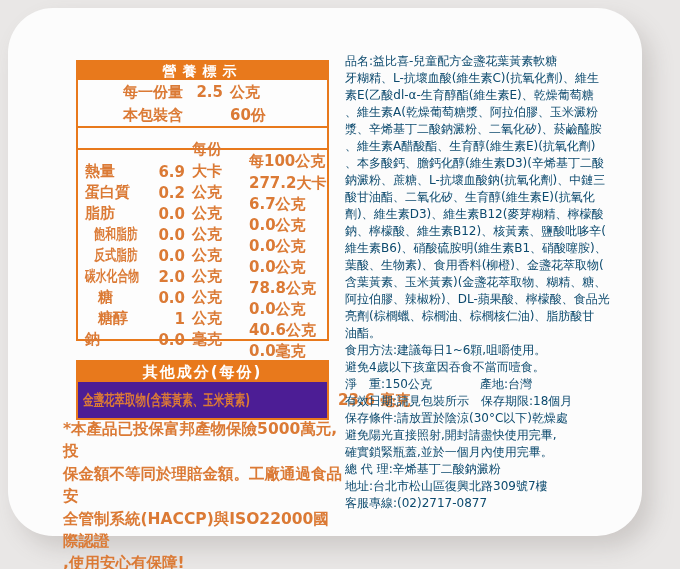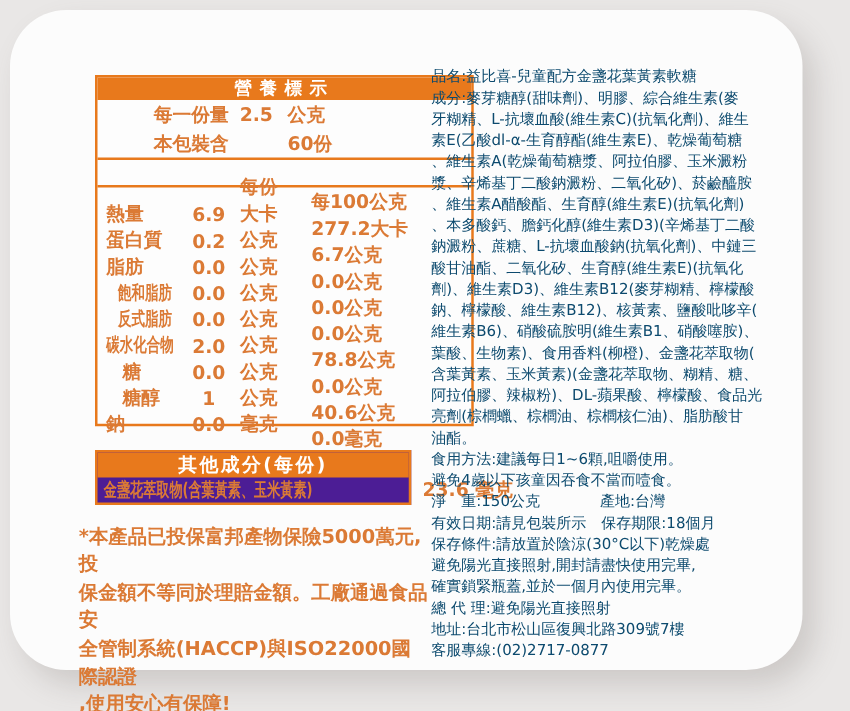--- a/index.html
+++ b/index.html
@@ -8,51 +8,51 @@
     background:#e9e7e6;
     font-family:"DejaVu Sans","Liberation Sans",sans-serif;
   }
   .card{
     position:absolute;left:8px;top:8px;width:634px;height:528px;
     background:#fcfcfc;border-radius:45px;
     box-shadow:10px 12px 22px rgba(110,100,95,.22);
   }
   
   .ntable{
-    position:absolute;left:68px;top:52px;width:303px;
+    position:absolute;left:68px;top:52px;width:253px;
     border:2px solid #e8791c;background:#fdfdfd;box-sizing:border-box;
     color:#db7a35;font-weight:bold;font-size:15px;
   }
   .bar{
     background:#e8791c;color:#ffffff;text-align:center;
     font-size:14px;font-weight:bold;
   }
   .ntable .bar{height:18px;line-height:18px;letter-spacing:6px;}
   .nrow{
     display:grid;grid-template-columns:64px 36px 64px auto;
     align-items:center;height:21px;padding:0 6px 0 7px;
   }
   .srow{height:23px;padding-left:45px;}
   .chead{height:20px;}
-  .c-num{text-align:center;white-space:nowrap;}
+  .c-num{text-align:right;white-space:nowrap;}
   .c-unit{padding-left:7px;white-space:nowrap;}
   .c-100{text-align:left;white-space:nowrap;margin-top:24px;}
   .c-label{white-space:nowrap;}
   .indent{padding-left:13px;}
   .cond{transform:scaleX(.72);transform-origin:left center;}
   .hline{height:2px;background:#e8791c;}
   
   .otable{
     position:absolute;left:68px;top:352px;width:253px;
     border:2px solid #e8791c;background:#4c1d95;box-sizing:border-box;
     color:#db7a35;font-weight:bold;font-size:15px;
   }
   .otable .bar{height:20px;line-height:20px;letter-spacing:2px;font-size:15px;}
   .orow{
-    display:flex;align-items:center;height:20px;padding:0 6px 0 5px;
+    display:flex;align-items:center;height:36px;padding:0 6px 0 5px;
   }
   .oname{white-space:nowrap;transform:scaleX(.70);transform-origin:left center;flex:0 0 auto;width:255px;}
   .oval{margin-left:auto;white-space:nowrap;flex:0 0 auto;}
   
   .footnote{
     position:absolute;left:55px;top:410px;width:280px;
     color:#db7a35;font-size:15.5px;line-height:22.4px;font-weight:600;
   }
   
   .rcol{
@@ -159,21 +159,20 @@
 
   <div class="footnote">
     <div>*本產品已投保富邦產物保險5000萬元,投</div>
     <div>保金額不等同於理賠金額。工廠通過食品安</div>
     <div>全管制系統(HACCP)與ISO22000國際認證</div>
     <div>,使用安心有保障!</div>
   </div>
 
   <div class="rcol">
     <div>品名:益比喜-兒童配方金盞花葉黃素軟糖</div>
-    <div>成分:麥芽糖醇(甜味劑)、明膠、綜合維生素(麥</div>
     <div>牙糊精、L-抗壞血酸(維生素C)(抗氧化劑)、維生</div>
     <div>素E(乙酸dl-α-生育醇酯(維生素E)、乾燥葡萄糖</div>
     <div>、維生素A(乾燥葡萄糖漿、阿拉伯膠、玉米澱粉</div>
     <div>漿、辛烯基丁二酸鈉澱粉、二氧化矽)、菸鹼醯胺</div>
     <div>、維生素A醋酸酯、生育醇(維生素E)(抗氧化劑)</div>
     <div>、本多酸鈣、膽鈣化醇(維生素D3)(辛烯基丁二酸</div>
     <div>鈉澱粉、蔗糖、L-抗壞血酸鈉(抗氧化劑)、中鏈三</div>
     <div>酸甘油酯、二氧化矽、生育醇(維生素E)(抗氧化</div>
     <div>劑)、維生素D3)、維生素B12(麥芽糊精、檸檬酸</div>
     <div>鈉、檸檬酸、維生素B12)、核黃素、鹽酸吡哆辛(</div>
@@ -183,18 +182,18 @@
     <div>阿拉伯膠、辣椒粉)、DL-蘋果酸、檸檬酸、食品光</div>
     <div>亮劑(棕櫚蠟、棕櫚油、棕櫚核仁油)、脂肪酸甘</div>
     <div>油酯。</div>
     <div>食用方法:建議每日1~6顆,咀嚼使用。</div>
     <div>避免4歲以下孩童因吞食不當而噎食。</div>
     <div>淨　重:150公克　　　　產地:台灣</div>
     <div>有效日期:請見包裝所示　保存期限:18個月</div>
     <div>保存條件:請放置於陰涼(30°C以下)乾燥處</div>
     <div>避免陽光直接照射,開封請盡快使用完畢,</div>
     <div>確實鎖緊瓶蓋,並於一個月內使用完畢。</div>
-    <div>總 代 理:避免陽光直接照射</div>
+    <div>總 代 理:辛烯基丁二酸鈉澱粉</div>
     <div>地址:台北市松山區復興北路309號7樓</div>
     <div>客服專線:(02)2717-0877</div>
   </div>
 
 </div>
 
 </body></html>

